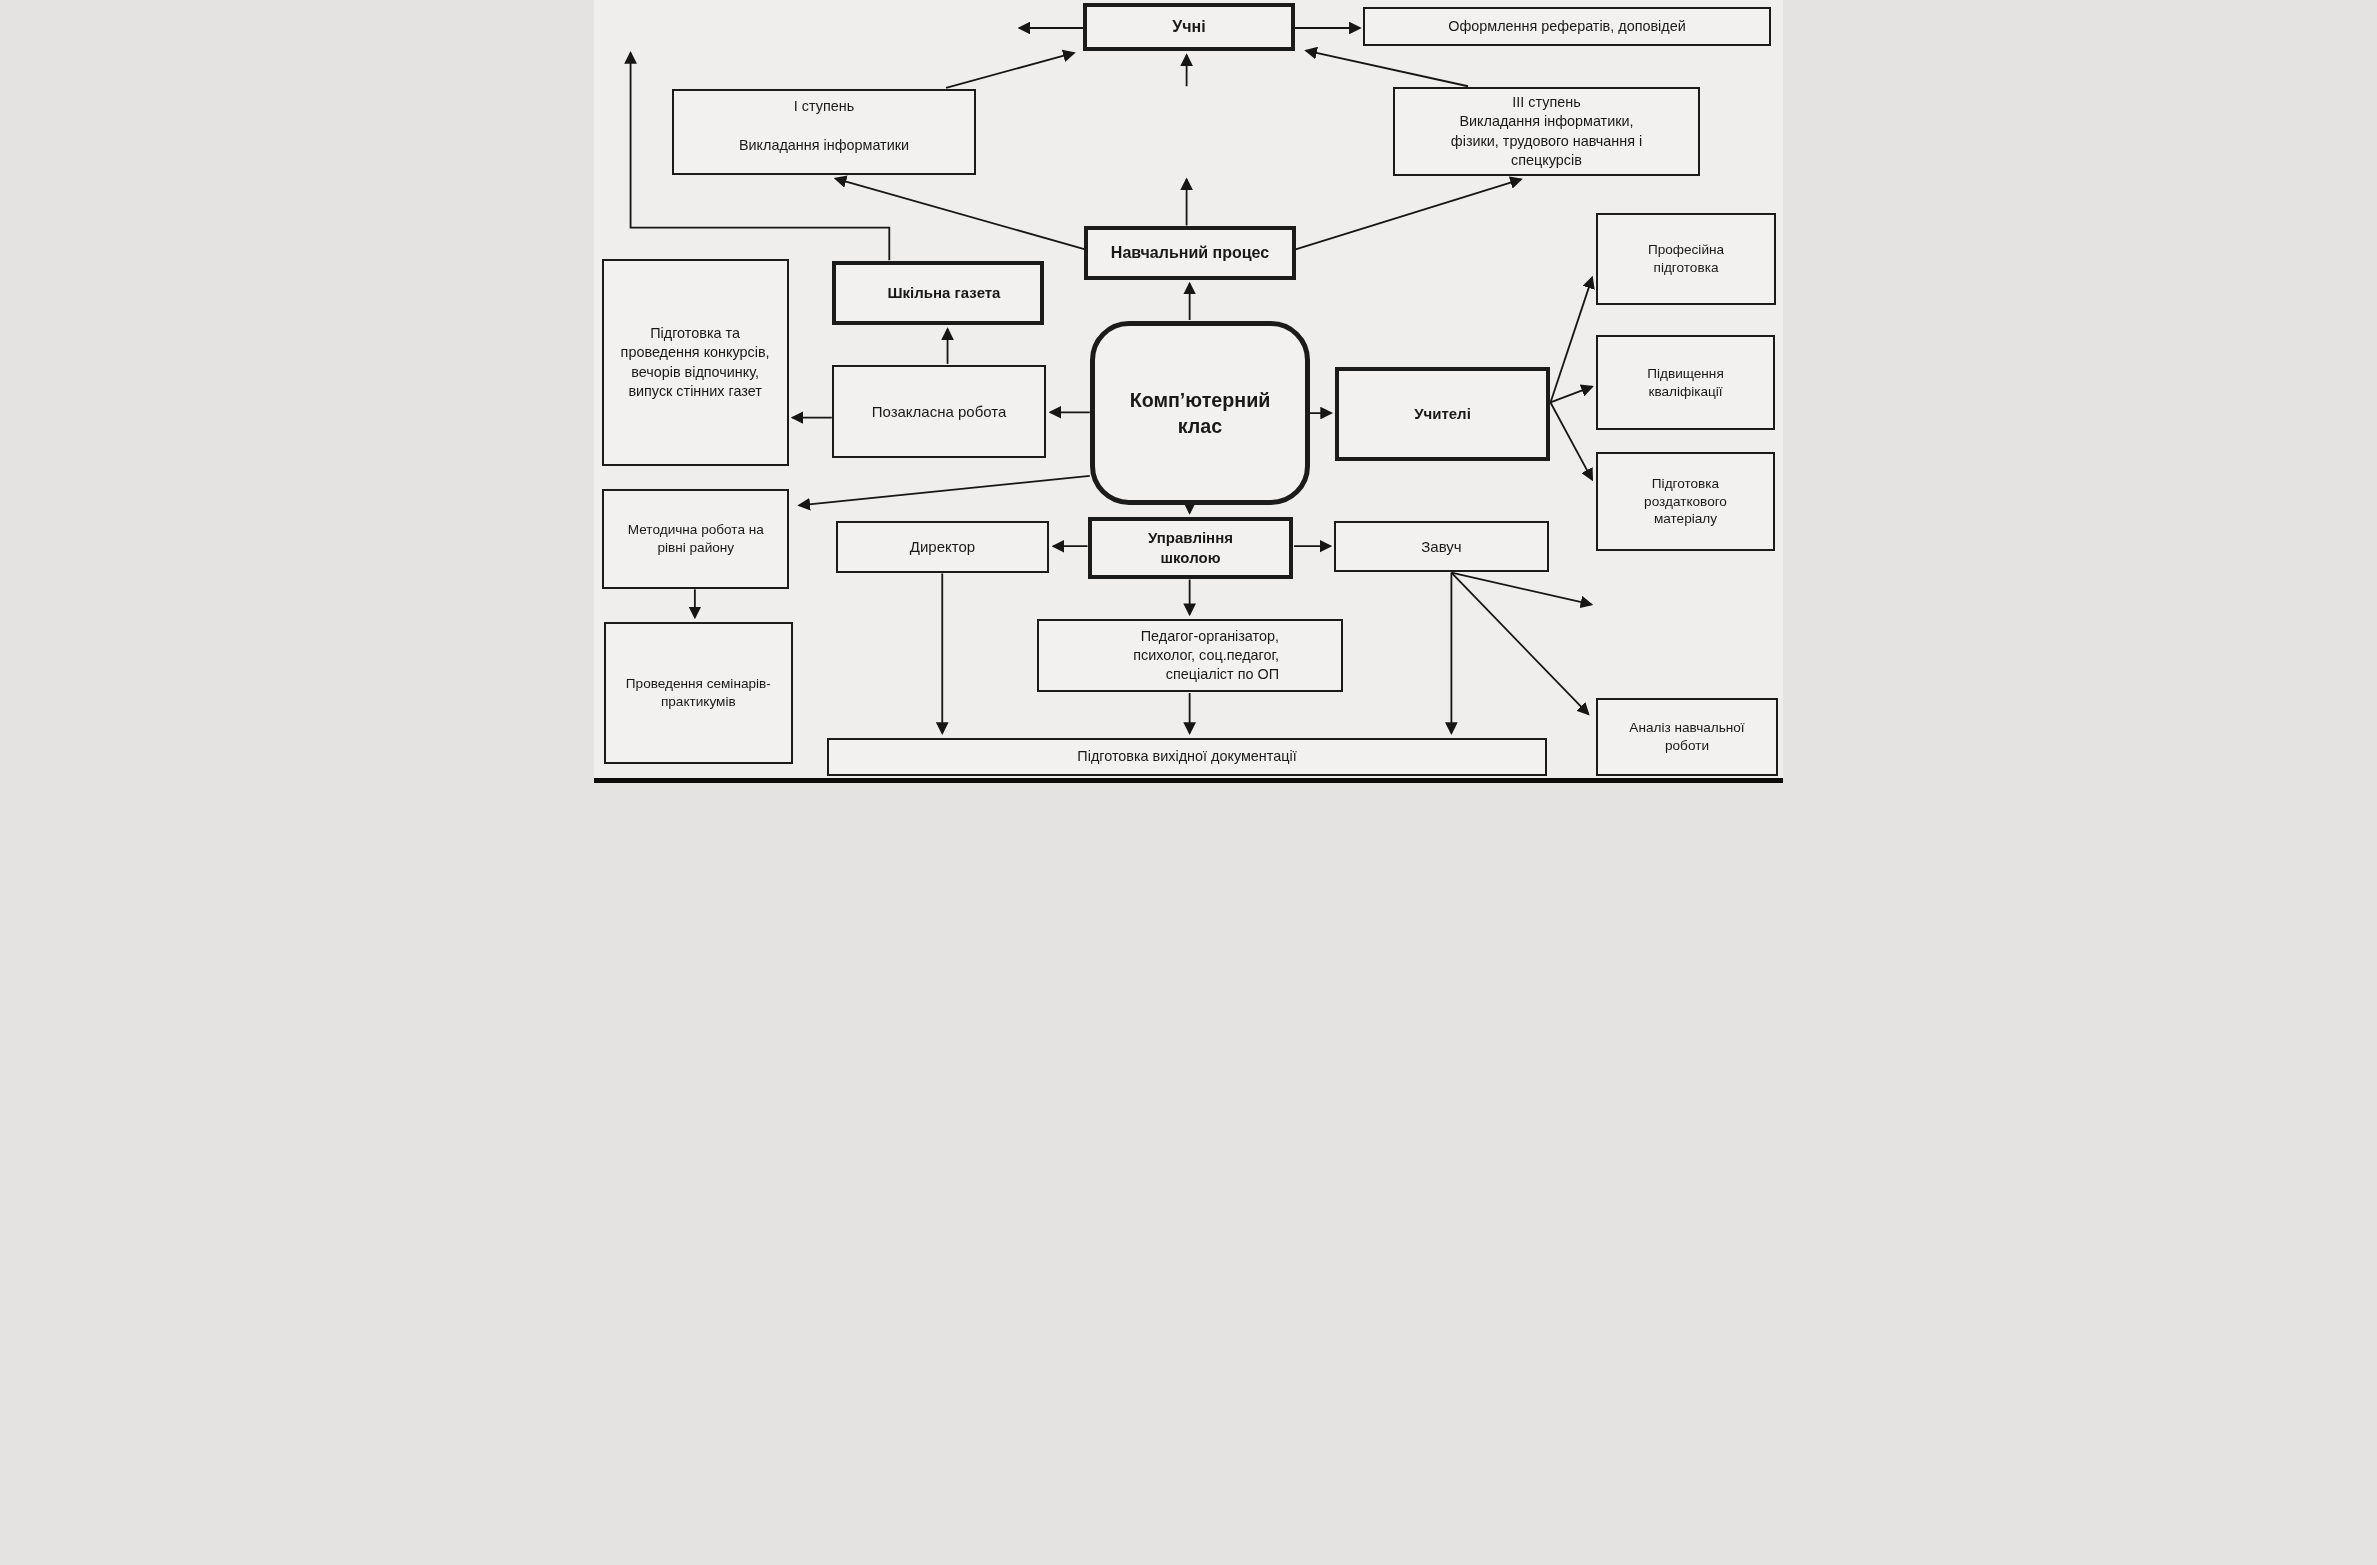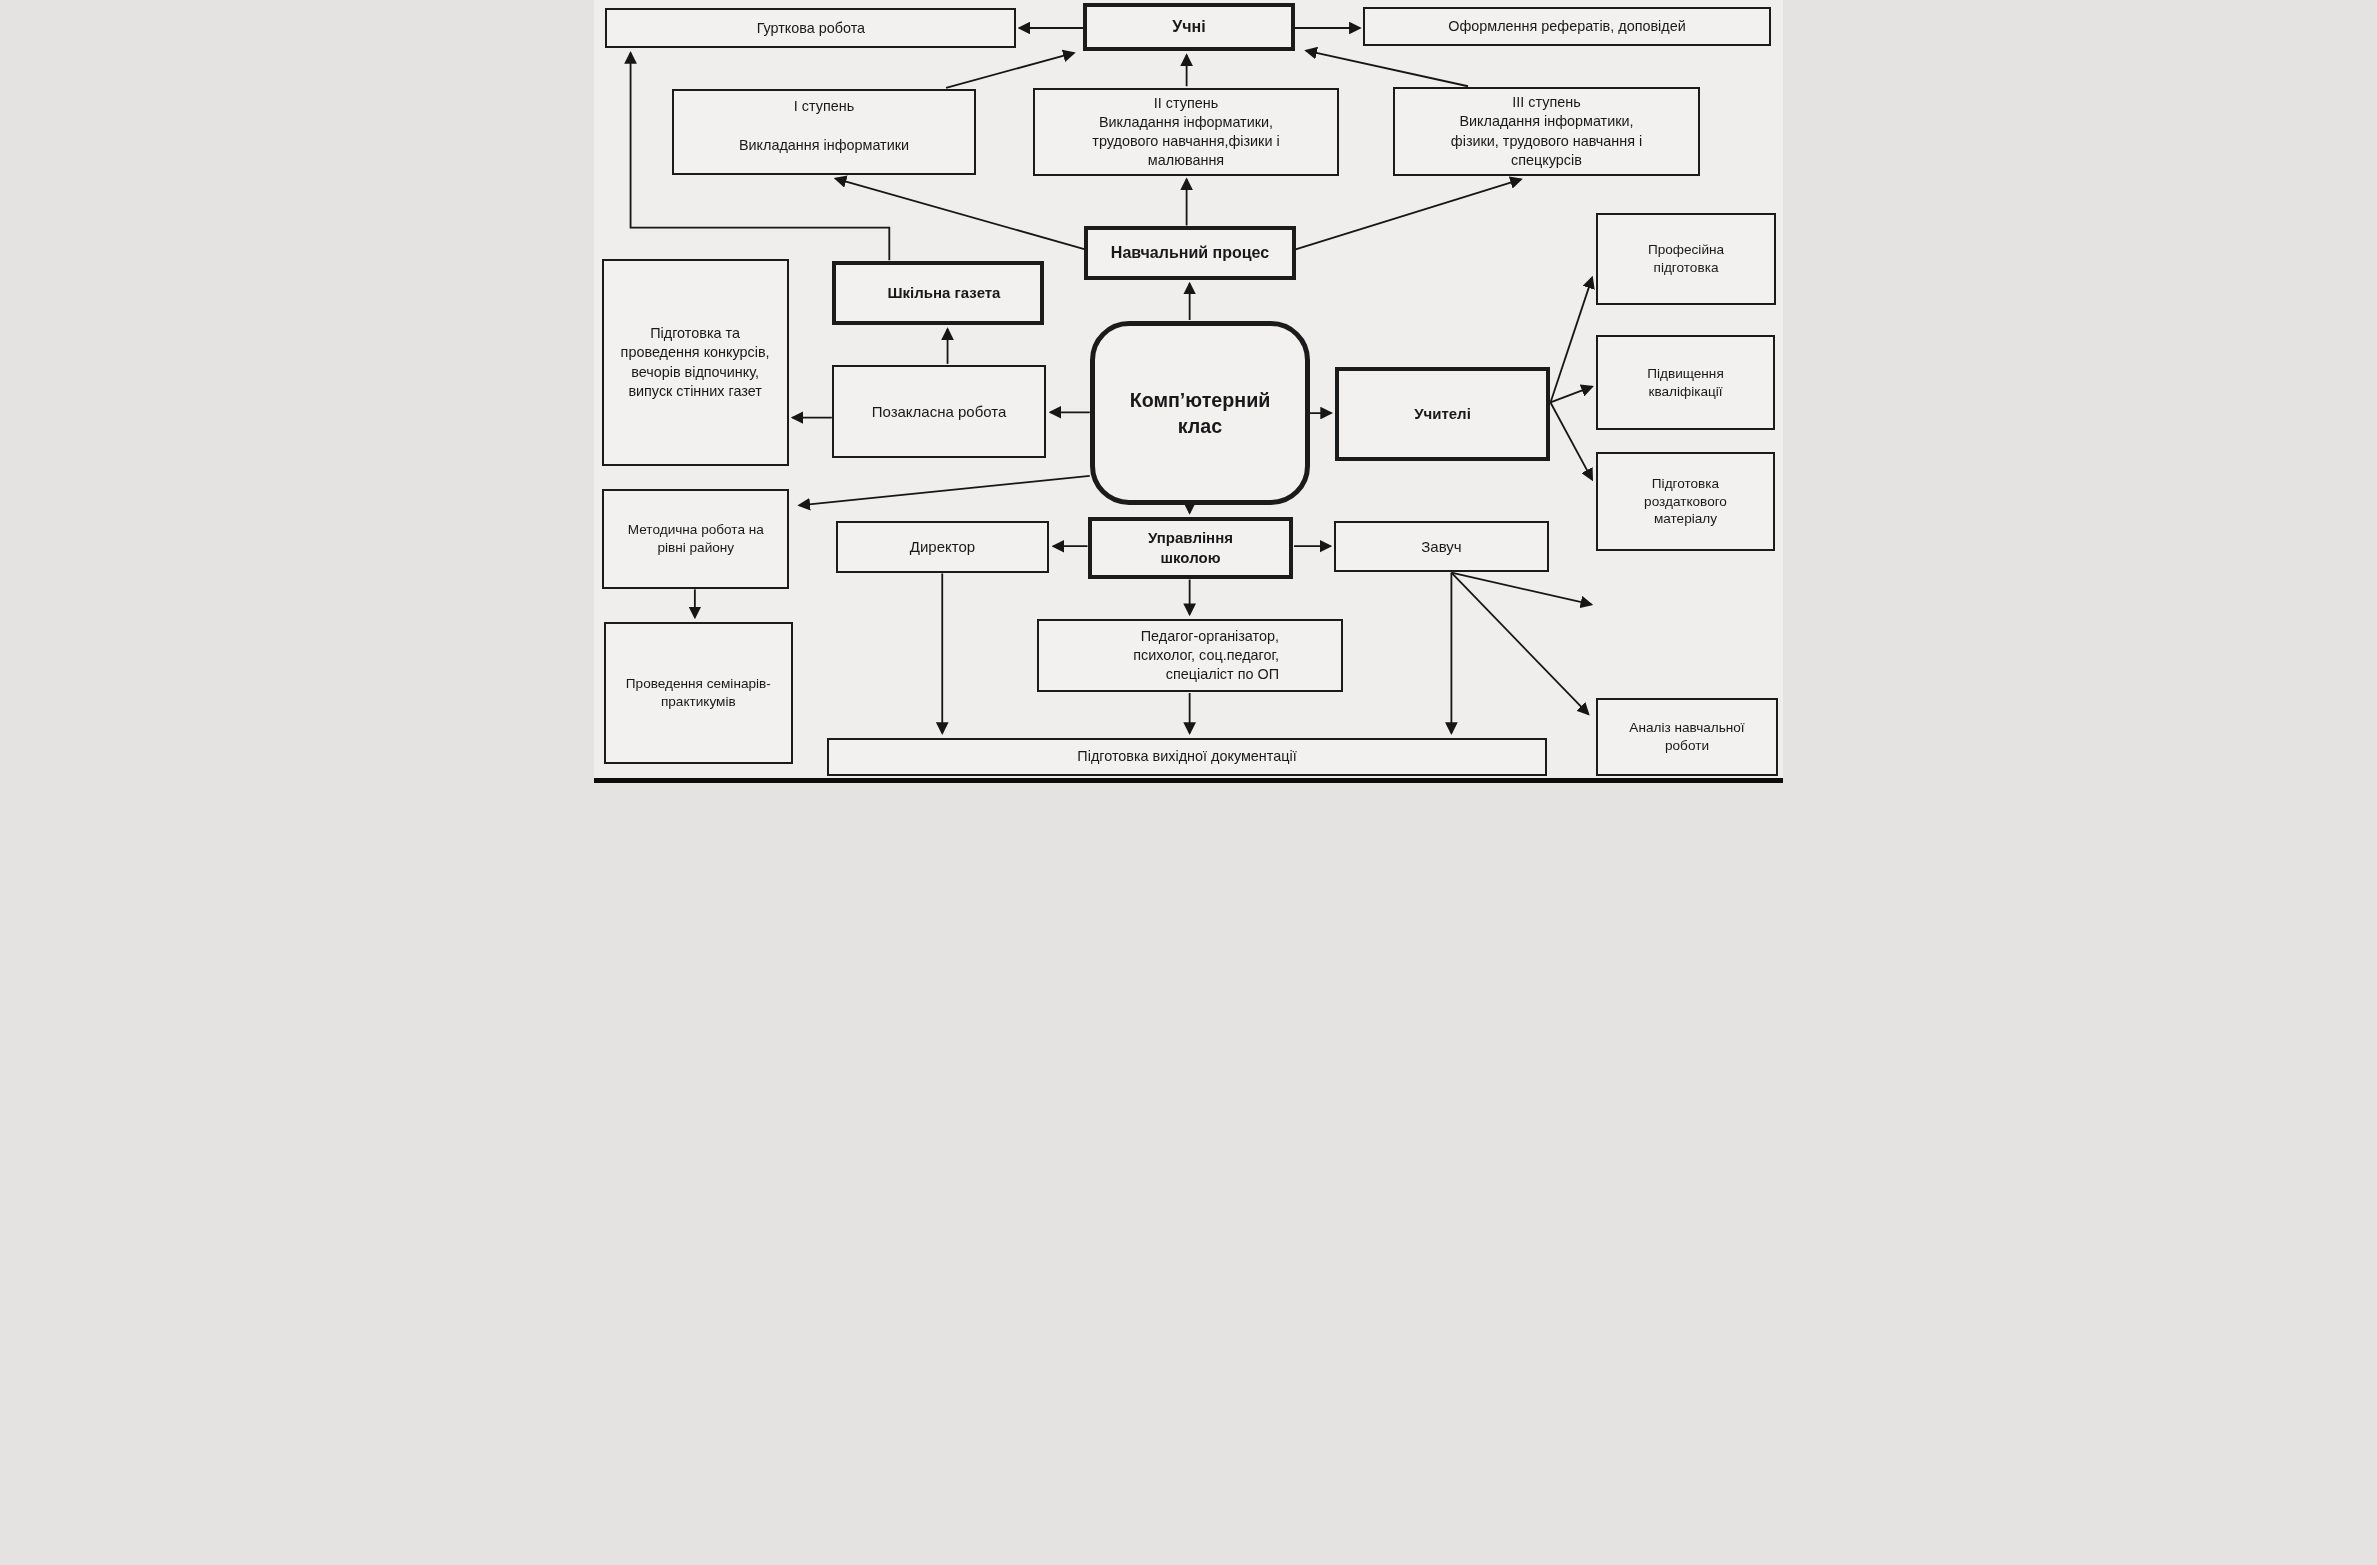--- a/index.html
+++ b/index.html
@@ -93,37 +93,30 @@
     <line x1="652" y1="722" x2="607" y2="722" marker-end="url(#ah)"></line>
     <line x1="925" y1="722" x2="973" y2="722" marker-end="url(#ah)"></line>
     <line x1="787" y1="766" x2="787" y2="812" marker-end="url(#ah)"></line>
     <line x1="460" y1="758" x2="460" y2="969" marker-end="url(#ah)"></line>
     <line x1="787" y1="916" x2="787" y2="969" marker-end="url(#ah)"></line>
     <line x1="1133" y1="757" x2="1133" y2="969" marker-end="url(#ah)"></line>
     <line x1="1133" y1="757" x2="1318" y2="799" marker-end="url(#ah)"></line>
     <line x1="1133" y1="757" x2="1314" y2="944" marker-end="url(#ah)"></line>
   </svg>
 
-  <div class="node" id="n-hurtkova">
-    <span>Гурткова робота</span>
-  </div>
   <div class="node bold" id="n-uchni">
     <span>Учні</span>
   </div>
   <div class="node" id="n-oformlennia">
     <span>Оформлення рефератів, доповідей</span>
   </div>
 
   <div class="node" id="n-stupin1">
     <span class="title">І ступень</span>
     <span class="body">Викладання інформатики</span>
-  </div>
-  <div class="node" id="n-stupin2">
-    <span class="title">ІІ ступень</span>
-    <span class="body">Викладання інформатики, трудового навчання,фізики і малювання</span>
   </div>
   <div class="node" id="n-stupin3">
     <span class="title">ІІІ ступень</span>
     <span class="body">Викладання інформатики, фізики, трудового навчання і спецкурсів</span>
   </div>
 
   <div class="node bold" id="n-navchalnyi">
     <span>Навчальний процес</span>
   </div>
   <div class="node bold" id="n-hazeta">

